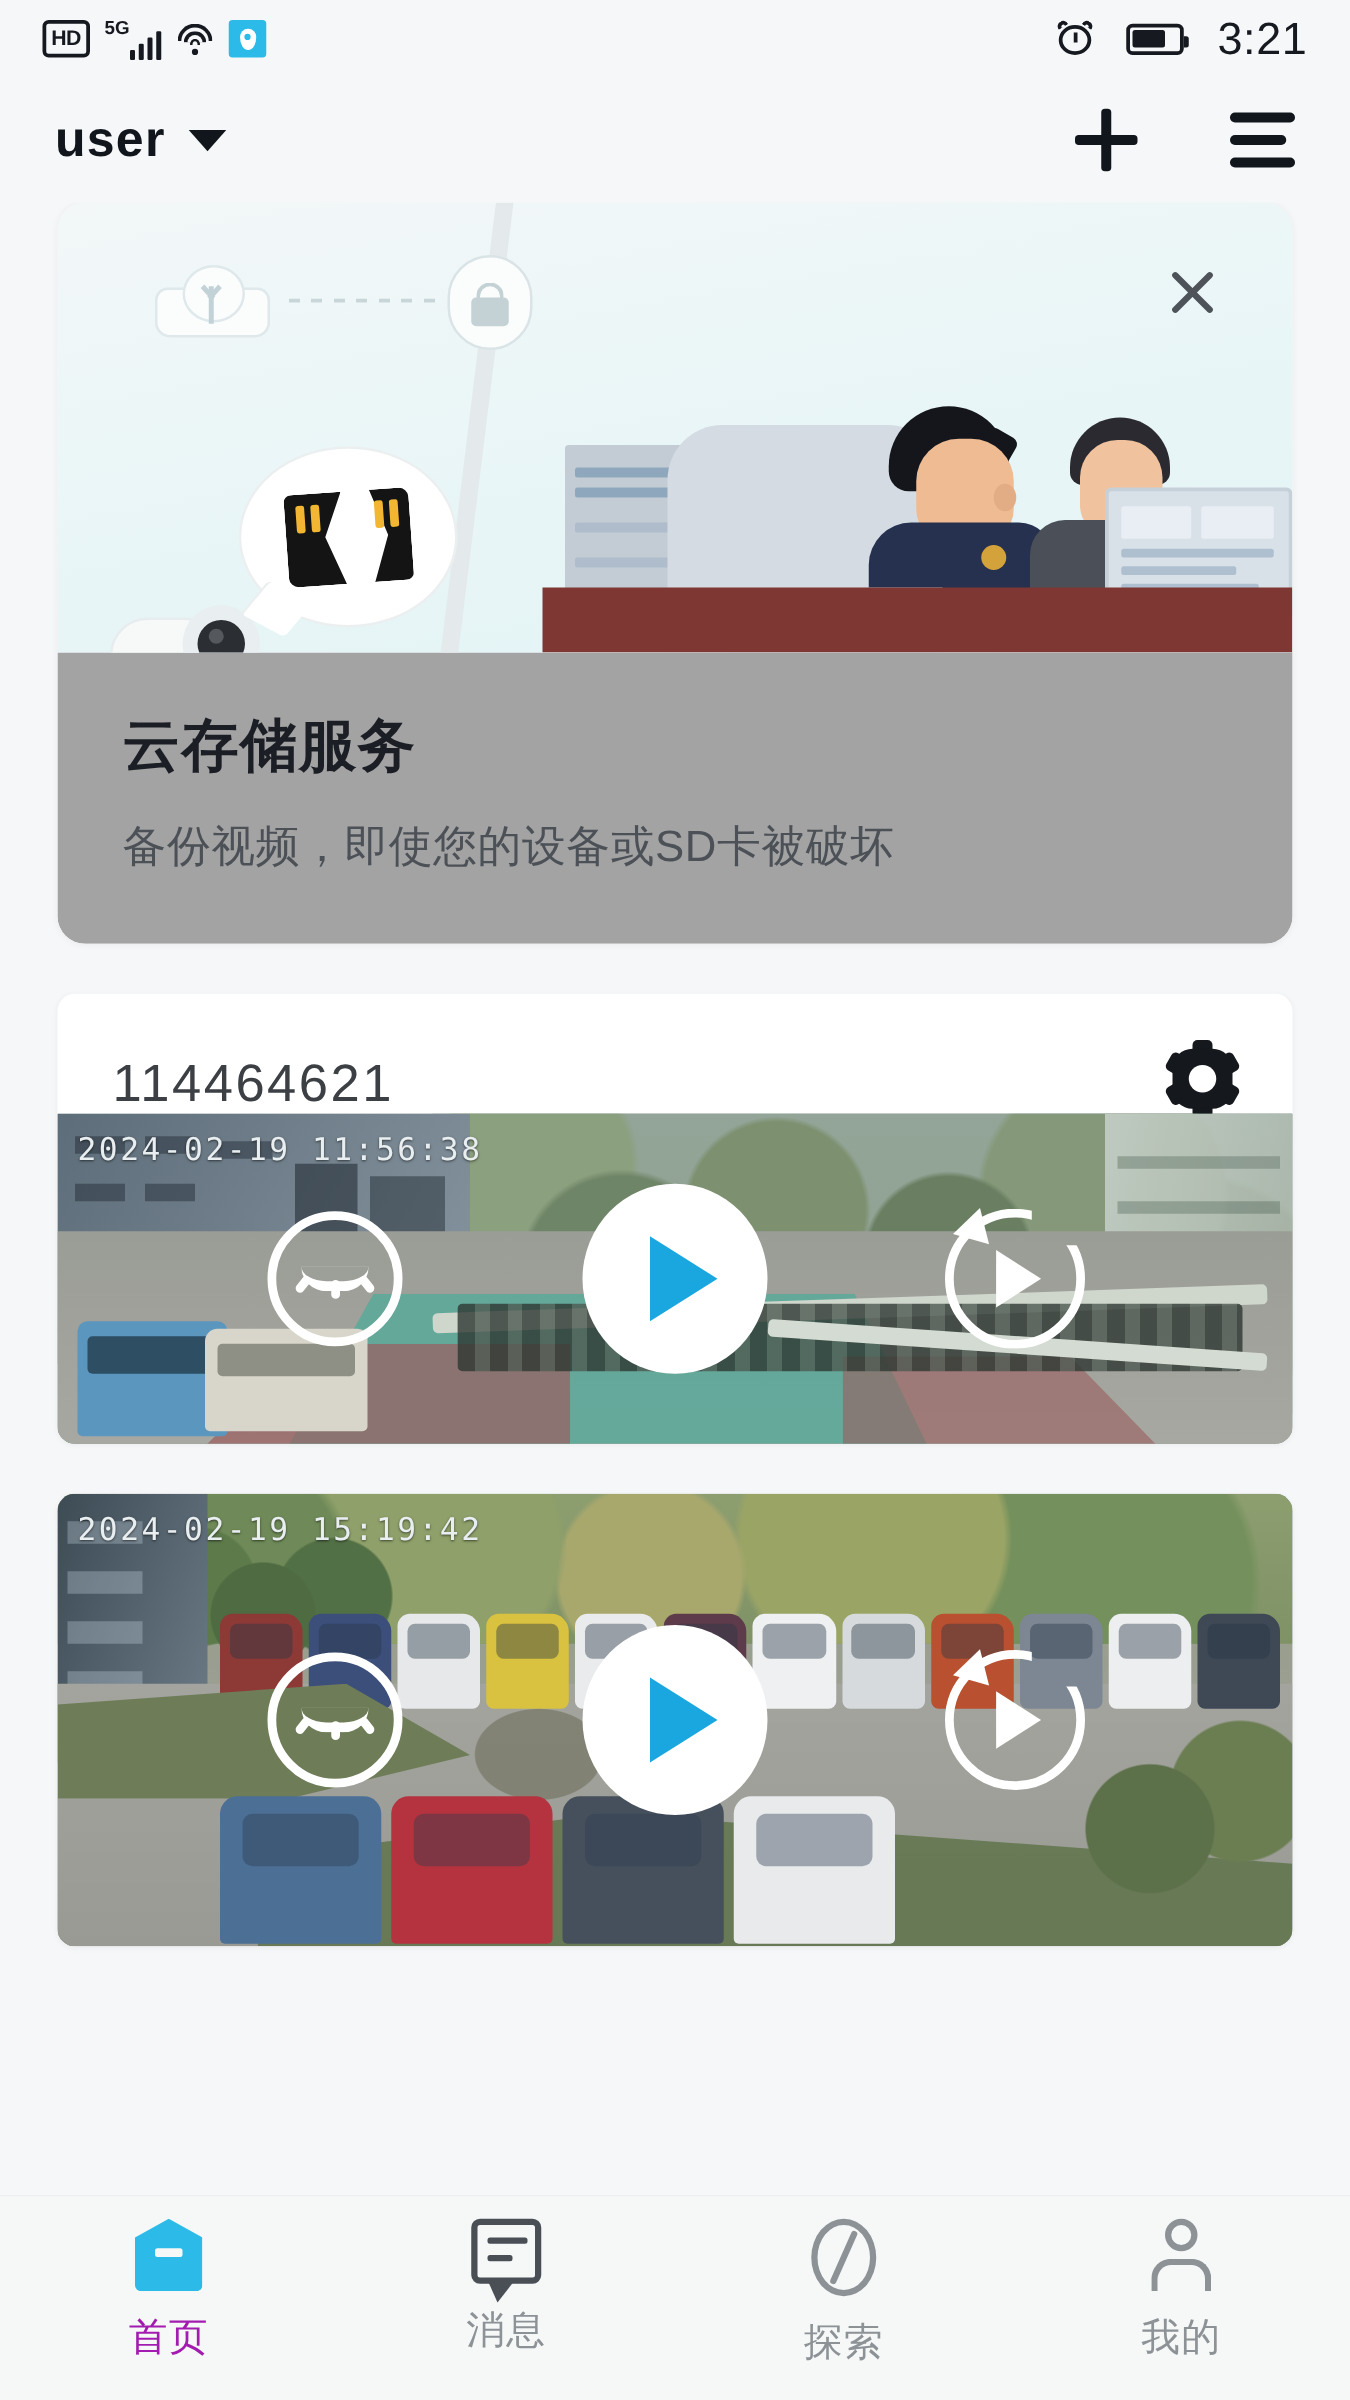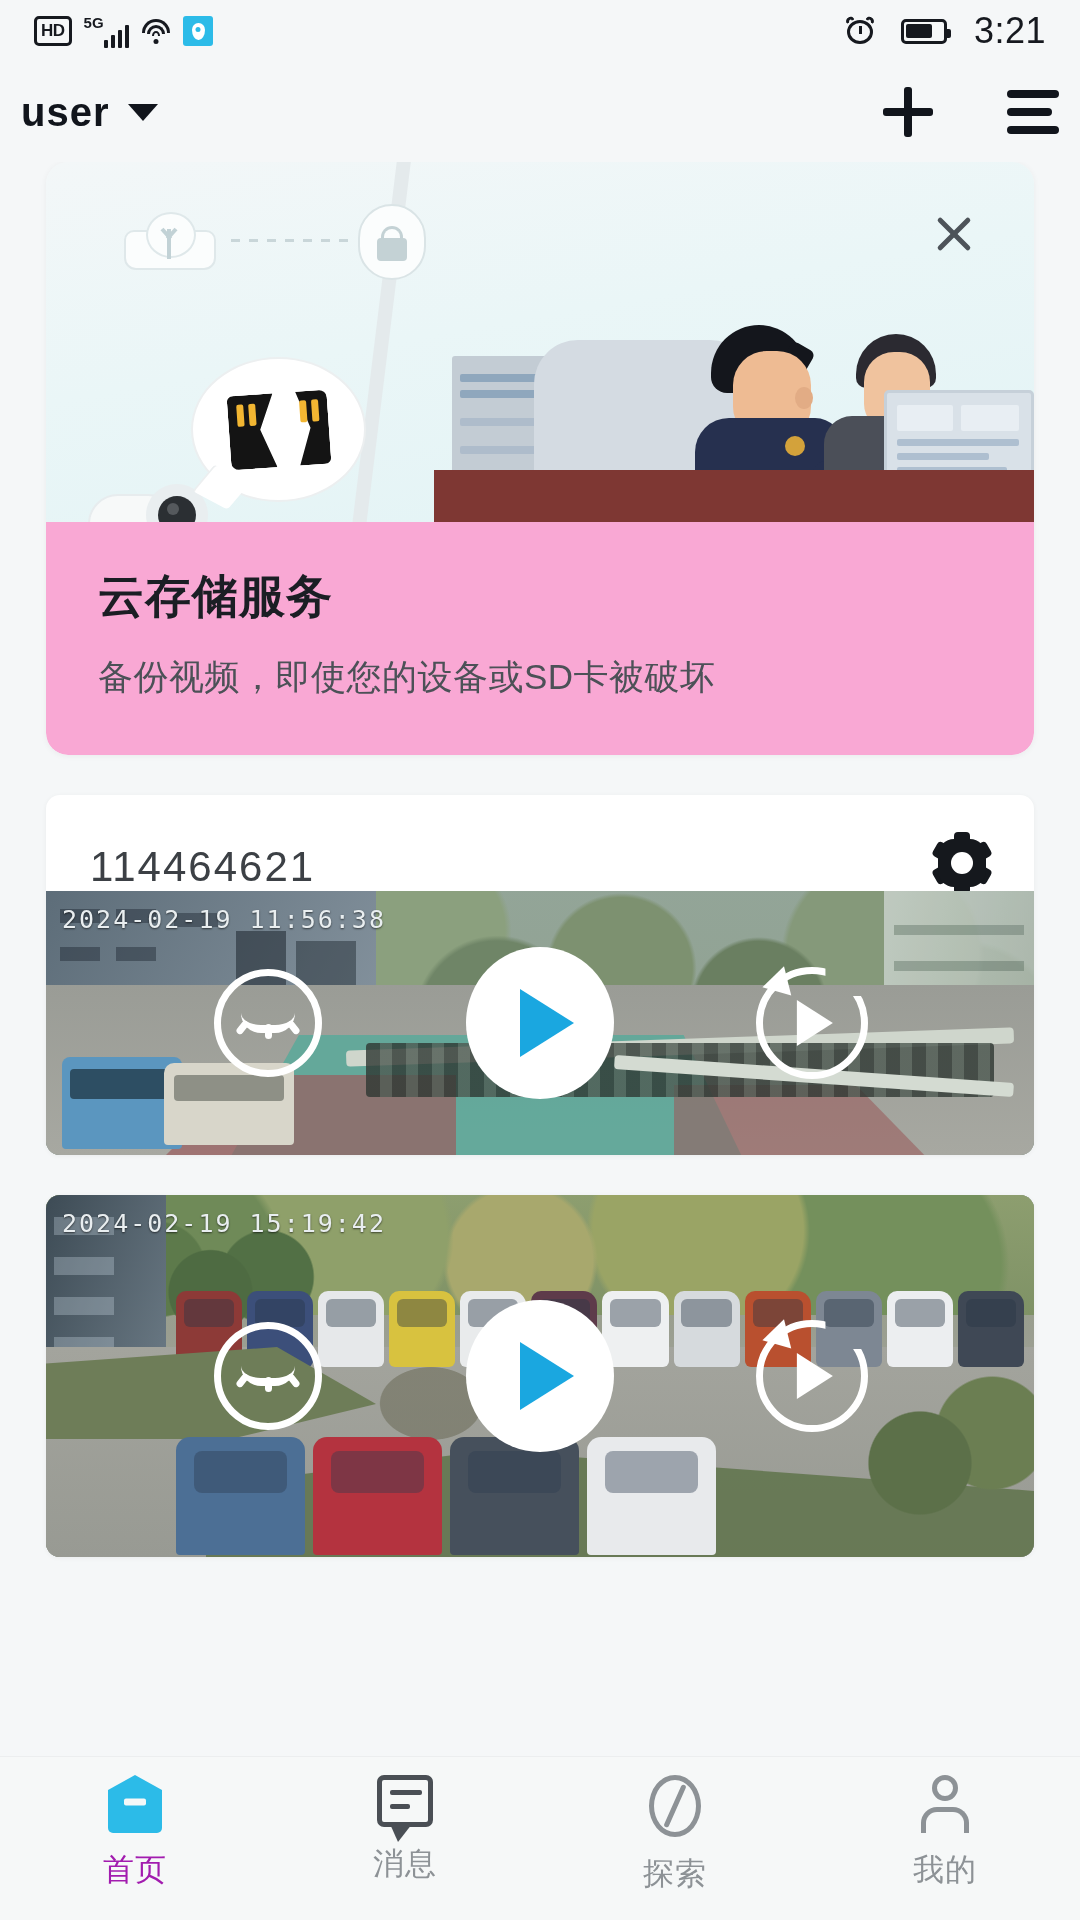--- a/index.html
+++ b/index.html
@@ -39,21 +39,21 @@
   .alarm .ring { position:absolute; inset:3px 1px 1px 1px; border:3px solid #16191f; border-radius:50%; }
   .alarm .ring:after{content:"";position:absolute;left:47%;top:18%;width:3px;height:8px;background:#16191f;}
   .alarm .e1,.alarm .e2{position:absolute;top:0;width:9px;height:5px;border:3px solid #16191f;border-bottom:none;border-radius:6px 6px 0 0;}
   .alarm .e1{left:-1px;transform:rotate(-32deg)} .alarm .e2{right:-1px;transform:rotate(32deg)}
   .battery { width:46px;height:25px;border:3px solid #16191f;border-radius:5px;position:relative;padding:2.5px;}
   .battery:after{content:"";position:absolute;right:-7px;top:7px;width:4px;height:9px;background:#16191f;border-radius:0 2px 2px 0;}
   .battery i{display:block;height:100%;width:72%;background:#16191f;border-radius:2px;}
   .clock { font-size:36px; color:#16191f; letter-spacing:0.5px; }
 
   
-  .appbar { height:100px; display:flex; align-items:center; padding:0 21px; flex:none; }
+  .appbar { height:100px; display:flex; align-items:center; padding:0 44px; flex:none; }
   .user-sel { display:flex; align-items:center; gap:18px; cursor:pointer; }
   .user-name { font-size:40px; font-weight:700; color:#11151c; letter-spacing:1px; }
   .caret { width:0;height:0;border-left:15px solid transparent;border-right:15px solid transparent;border-top:17px solid #11151c; }
   .appbar-right { margin-left:auto; display:flex; align-items:center; gap:74px; }
   .plus-ic { position:relative; width:50px;height:50px; }
   .plus-ic:before,.plus-ic:after{content:"";position:absolute;background:#11151c;border-radius:3px;}
   .plus-ic:before{left:0;top:21px;width:50px;height:8px;}
   .plus-ic:after{top:0;left:21px;width:8px;height:50px;}
   .menu-ic { width:52px; display:flex; flex-direction:column; gap:10px; }
   .menu-ic i { height:8px; background:#11151c; border-radius:4px; display:block; }
@@ -125,21 +125,21 @@
   .monitor { position:absolute; right:0; bottom:26px; width:150px;height:106px;background:#d9e1e8;border:3px solid #c6d0d9;border-radius:5px;}
   .monitor i{position:absolute;background:#aebfd0;border-radius:2px;}
   .monitor i:nth-child(1){left:10px;top:12px;width:56px;height:26px;background:#e8eef3;}
   .monitor i:nth-child(2){left:74px;top:12px;width:58px;height:26px;background:#e8eef3;}
   .monitor i:nth-child(3){left:10px;top:46px;width:122px;height:7px;}
   .monitor i:nth-child(4){left:10px;top:60px;width:92px;height:7px;}
   .monitor i:nth-child(5){left:10px;top:74px;width:110px;height:7px;}
   .deskfront { position:absolute; left:0; right:0; bottom:0; height:52px; background:#7e3733; }
   .divider-wall { position:absolute; left:150px; bottom:0; width:170px; height:52px; background:#d4dbe2; }
 
-  .promo-card { background:#f9a8d4; border-radius:0 0 22px 22px; padding:44px 52px 54px; }
+  .promo-card { background:#a3a3a3; border-radius:0 0 22px 22px; padding:44px 52px 54px; }
   .promo-title { font-size:46px; font-weight:700; color:#1b1e24; letter-spacing:1px; }
   .promo-sub { margin-top:26px; font-size:35px; color:#4c5157; letter-spacing:0.5px; }
   .promo-wrap { margin:0 46px; border-radius:22px; overflow:hidden; box-shadow:0 1px 6px rgba(0,0,0,.05); }
 
   
   .dev-card { margin:40px 46px 0; background:#fff; border-radius:14px; overflow:hidden; box-shadow:0 1px 5px rgba(0,0,0,.05); }
   .dev-head { height:96px; display:flex; align-items:flex-end; padding:0 44px; }
   .dev-id { font-size:42px; color:#3c4045; letter-spacing:2px; }
   .gear { margin-left:auto; width:56px; height:56px; position:relative; cursor:pointer; }
   .gear .g-body { position:absolute; inset:4px; background:#15181d; border-radius:16px; }

